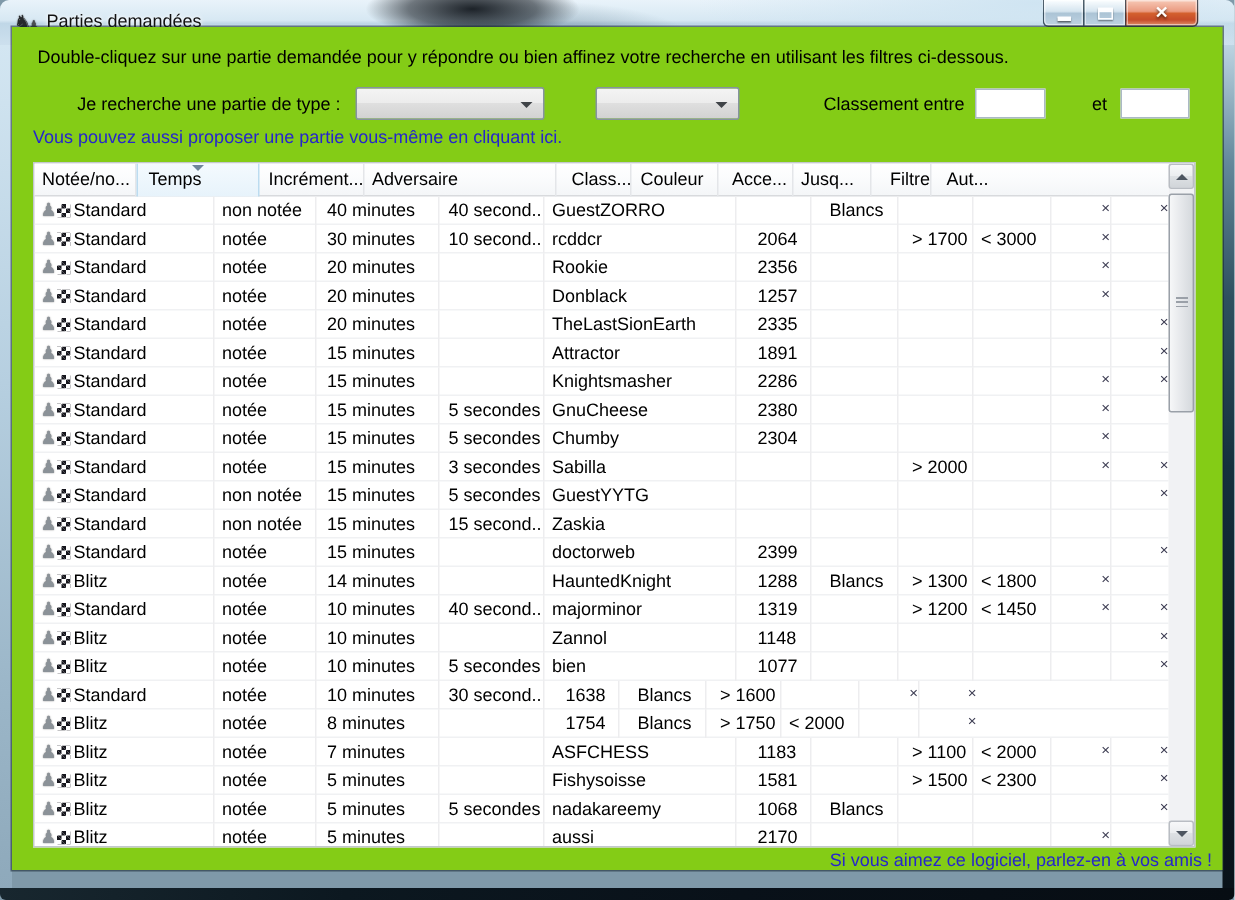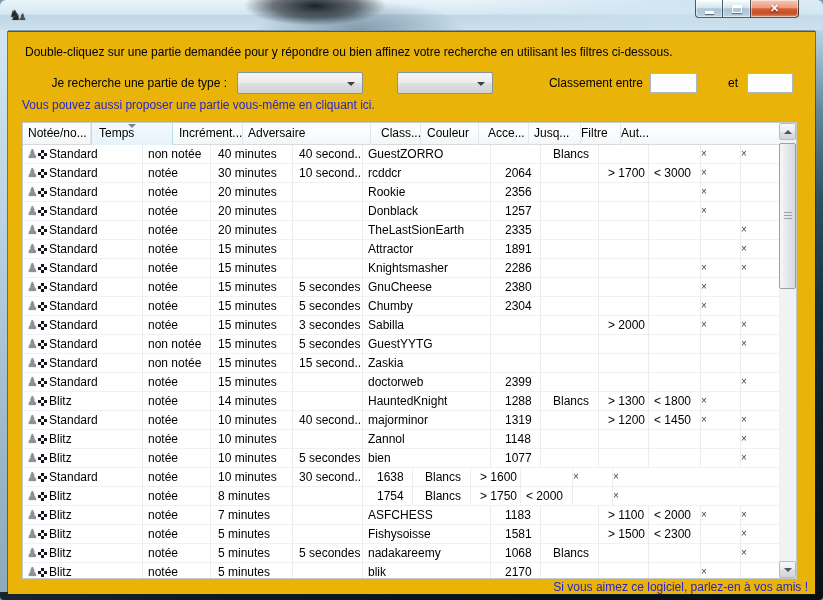--- a/index.html
+++ b/index.html
@@ -36,21 +36,21 @@
   .btn-max{width:29px;margin-right:-1px;
     background:linear-gradient(180deg,rgba(252,254,255,.95),rgba(213,228,238,.9) 45%,rgba(165,190,208,.85) 52%,rgba(190,210,226,.95));}
   .btn-close{width:49px;border-radius:0 0 4px 0;
     background:linear-gradient(180deg,#f7c9b6 0%,#ea9a80 45%,#d4602e 52%,#c64c2a 78%,#e0916c 100%);}
   .glyph-min{width:9px;height:3px;background:#fdfeff;box-shadow:0 1px 1px rgba(0,0,0,.55);margin-top:7px}
   .glyph-max{width:10px;height:8px;border:1px solid #fdfeff;border-top:3px solid #fdfeff;box-sizing:border-box;
     box-shadow:0 1px 1px rgba(0,0,0,.45)}
   .glyph-close{color:#fff;font-size:11px;font-weight:bold;text-shadow:0 1px 2px rgba(0,0,0,.6)}
 
   
-  .client{position:absolute;left:8px;top:32px;width:807px;height:562px;background:#eab308;
+  .client{position:absolute;left:8px;top:18px;width:807px;height:562px;background:#84cc16;
     box-shadow:0 0 0 1px rgba(20,35,48,.55)}
   .intro{position:absolute;left:17px;top:13px;width:780px;white-space:nowrap}
 
   .type-label{position:absolute;left:27px;top:44px;width:192px;text-align:right}
   .combo{position:absolute;height:22px;box-sizing:border-box;border:1px solid #8693a0;border-radius:2px;
     background:linear-gradient(180deg,#f4f4f4 0%,#ececec 50%,#dfdfdf 50%,#d2d2d2 100%);cursor:default}
   .combo1{left:229px;top:40px;width:126px}
   .combo2{left:389px;top:40px;width:96px}
   .combo-arrow{position:absolute;right:7px;top:9px;width:0;height:0;
     border-left:4px solid transparent;border-right:4px solid transparent;border-top:4px solid #404448}
@@ -83,22 +83,22 @@
 
   .c-type{width:120px;padding-left:4px}
   .c-rated{width:68px;padding-left:5px}
   .c-time{width:82px;padding-left:7px}
   .c-inc{width:70px;padding-left:6px}
   .c-opp{width:128px;padding-left:5px}
   .c-class{width:50px;padding-left:14px}
   .c-color{width:58px;padding-left:12px}
   .c-acce{width:50px;padding-left:9px}
   .c-jusq{width:52px;padding-left:5px}
-  .c-filtre{width:40px;text-align:left;padding-left:0}
-  .c-aut{width:38px;text-align:left;padding-left:0;border-right:none}
+  .c-filtre{width:40px;text-align:right;padding-left:0}
+  .c-aut{width:38px;text-align:right;padding-left:0;border-right:none}
   .th.c-type{padding-left:10px}.th.c-class{padding-left:10px}.th.c-couleur{padding-left:6px}
   .xmark{font-size:10px;color:#3c3c52}
 
   .pawn-icon{display:inline-block;width:22px;vertical-align:top}
   .pawn{font-size:12px;color:#8b9298;text-shadow:0 0 1px #666}
   .checker{display:inline-block;width:9px;height:9px;margin-left:0;vertical-align:-1px;background-color:#fff;
     background-image:linear-gradient(45deg,#15151c 25%,transparent 25%,transparent 75%,#15151c 75%),
                      linear-gradient(45deg,#15151c 25%,transparent 25%,transparent 75%,#15151c 75%);
     background-size:6px 6px;background-position:0 0,3px 3px}
 
@@ -116,20 +116,21 @@
     background:linear-gradient(90deg,#f6f7f8 0%,#e7e9ec 45%,#d5d9dd 100%)}
   .scroll-thumb::after{content:"";position:absolute;left:4px;top:50%;margin-top:-4px;width:8px;height:8px;
     background:repeating-linear-gradient(180deg,#9aa0a8 0,#9aa0a8 1px,transparent 1px,transparent 3px)}
 </style>
 </head>
 <body>
 
 <div class="window">
   <div class="titlebar">
     <span class="title-icon">♞<span class="mini-pawn">♟</span></span>
+    <span class="window-title">Parties demandées</span>
     <div class="caption-buttons">
       <div class="cap-btn btn-min">
           <div class="glyph-min"></div>
         </div>
       <div class="cap-btn btn-max">
           <div class="glyph-max"></div>
         </div>
       <div class="cap-btn btn-close">
           <span class="glyph-close">✕</span>
         </div>
@@ -475,21 +476,21 @@
     <div class="td c-jusq"></div>
     <div class="td c-filtre xmark"></div>
     <div class="td c-aut xmark">×</div>
   </div>
 
   <div class="tr">
     <div class="td c-type"><span class="pawn-icon"><span class="pawn">♟</span><span class="checker"></span></span><span>Blitz</span></div>
     <div class="td c-rated">notée</div>
     <div class="td c-time">5 minutes</div>
     <div class="td c-inc"></div>
-    <div class="td c-opp">blik</div>
+    <div class="td c-opp">aussi</div>
     <div class="td c-class">2170</div>
     <div class="td c-color"></div>
     <div class="td c-acce"></div>
     <div class="td c-jusq"></div>
     <div class="td c-filtre xmark">×</div>
     <div class="td c-aut xmark"></div>
   </div>
 </div>
       <div class="vscroll">
         <div class="scroll-btn scroll-up">

